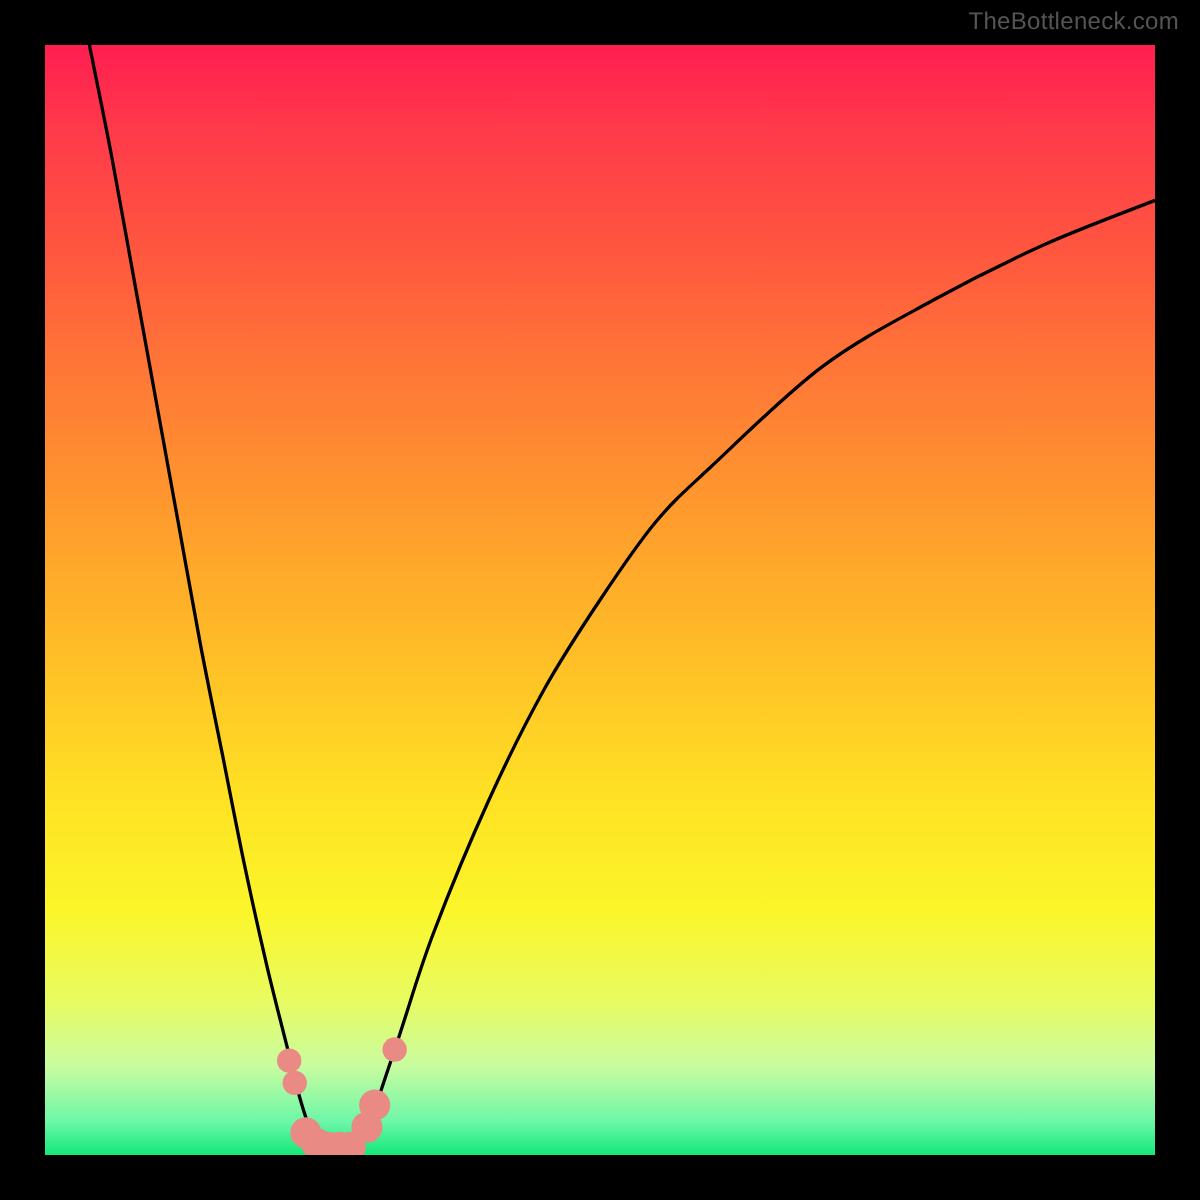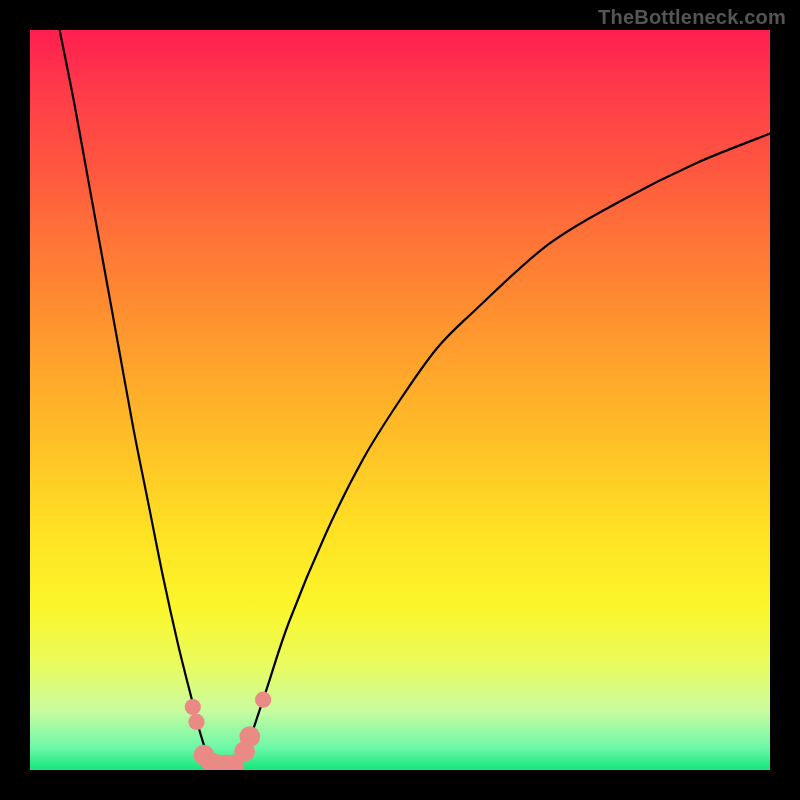--- a/index.html
+++ b/index.html
@@ -31,23 +31,23 @@
       #c9fca0 92%,
       #6cf7a8 97%,
       #14e77a 100%
     );
   }
   .watermark {
     position: absolute;
     top: 6px;
     right: 14px;
     color: #555;
-    font-size: 20px;
+    font-size: 16px;
     letter-spacing: 0.2px;
-    font-weight: 700;
+    font-weight: 400;
   }
   svg.curves {
     position: absolute;
     left: 0;
     top: 0;
     width: 740px;
     height: 740px;
   }
   .dot {
     fill: #e98b84;

